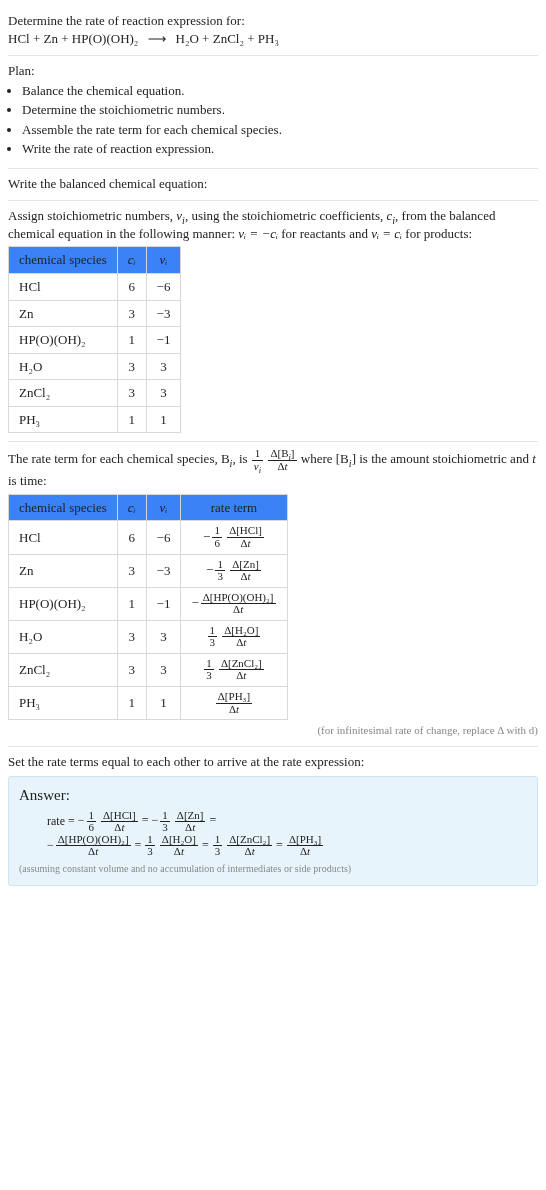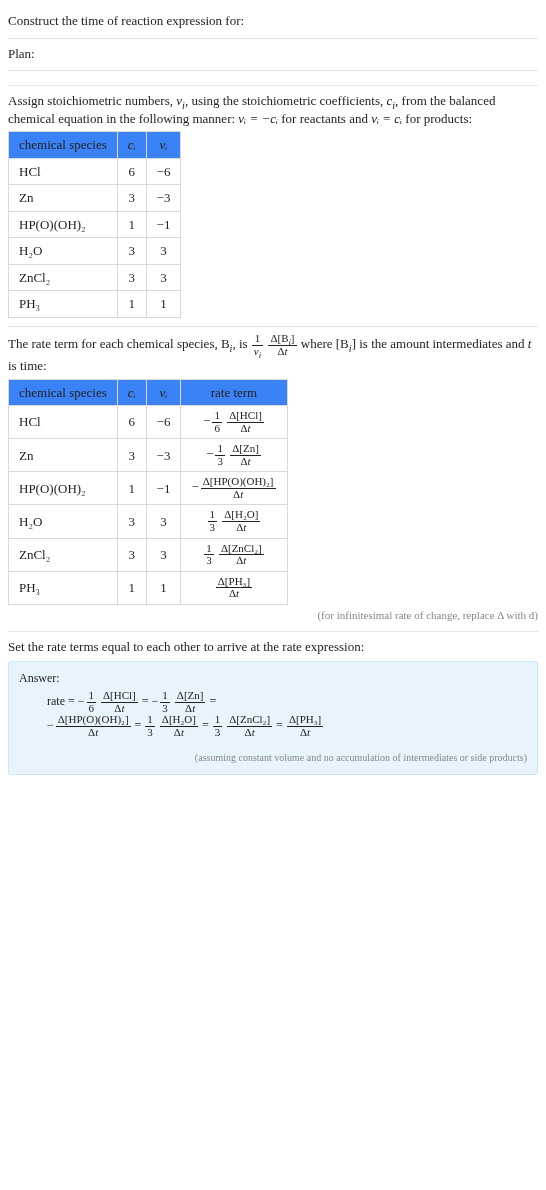--- a/index.html
+++ b/index.html
@@ -47,37 +47,49 @@
   .frac .num { display:block; padding: 0 2px; }
   .frac .den { display:block; border-top: 1px solid #222; padding: 0 2px; }
   .caption { font-size: 11px; color: #888; margin-top: 3px; text-align: right; }
   .answerbox {
     background: #e8f4fb;
     border: 1px solid #cde4f1;
     border-radius: 3px;
     padding: 8px 10px 10px 10px;
     margin-top: 6px;
   }
-  .answerbox .label { font-size: 12px; margin-bottom: 4px; }
+  .answerbox .label { font-size: 15px; margin-bottom: 4px; }
   .answerbox .expr { margin-left: 28px; font-size: 12px; line-height: 1.8; font-family: Liberation Serif, serif; }
-  .answerbox .note { font-size: 10px; color: #888; text-align: right; margin-top: 12px; }
+  .answerbox .note { font-size: 10px; color: #888; text-align: left; margin-top: 4px; }
   .neg { margin-right: 1px; }
 </style>
 </head>
 <body>
 
 <div class="section">
-  <div>Construct the time of reaction expression for:</div>
+  <div>Determine the rate of reaction expression for:</div>
+  <div class="eq">
+    <span>HCl + Zn + HP(O)(OH)₂</span>
+    <span class="arrow">⟶</span>
+    <span>H₂O + ZnCl₂ + PH₃</span>
+  </div>
 </div>
 
 <div class="section">
   <div>Plan:</div>
-</div>
-
-<div class="section">
+  <ul class="plan">
+    <li>Balance the chemical equation.</li>
+    <li>Determine the stoichiometric numbers.</li>
+    <li>Assemble the rate term for each chemical species.</li>
+    <li>Write the rate of reaction expression.</li>
+  </ul>
+</div>
+
+<div class="section">
+  <div>Write the balanced chemical equation:</div>
 </div>
 
 <div class="section">
   <div>
     <span>Assign stoichiometric numbers, </span><span class="italic">ν</span><sub class="italic">i</sub><span>, using the stoichiometric coefficients, </span><span class="italic">c</span><sub class="italic">i</sub><span>, from the balanced chemical equation in the following manner: </span><span class="italic">νᵢ = −cᵢ</span><span> for reactants and </span><span class="italic">νᵢ = cᵢ</span><span> for products:</span>
   </div>
   <table class="data">
     <tbody>
         <tr>
       <th>chemical species</th>
@@ -118,21 +130,21 @@
         </tr>
       </tbody>
   </table>
 </div>
 
 <div class="section">
   <div>
     <span>The rate term for each chemical species, B</span><sub class="italic">i</sub><span>, is </span>
     <span class="frac"><span class="num">1</span><span class="den"><span class="italic">ν</span><sub class="italic">i</sub></span></span>
     <span class="frac"><span class="num">Δ[B<sub class="italic">i</sub>]</span><span class="den">Δ<span class="italic">t</span></span></span>
-    <span> where [B</span><sub class="italic">i</sub><span>] is the amount intermediates and </span><span class="italic">t</span><span> is time:</span>
+    <span> where [B</span><sub class="italic">i</sub><span>] is the amount stoichiometric and </span><span class="italic">t</span><span> is time:</span>
   </div>
   <table class="data">
     <tbody>
         <tr>
       <th>chemical species</th>
       <th><span class="italic">cᵢ</span></th>
       <th><span class="italic">νᵢ</span></th>
       <th>rate term</th>
     </tr>
     </tbody>

